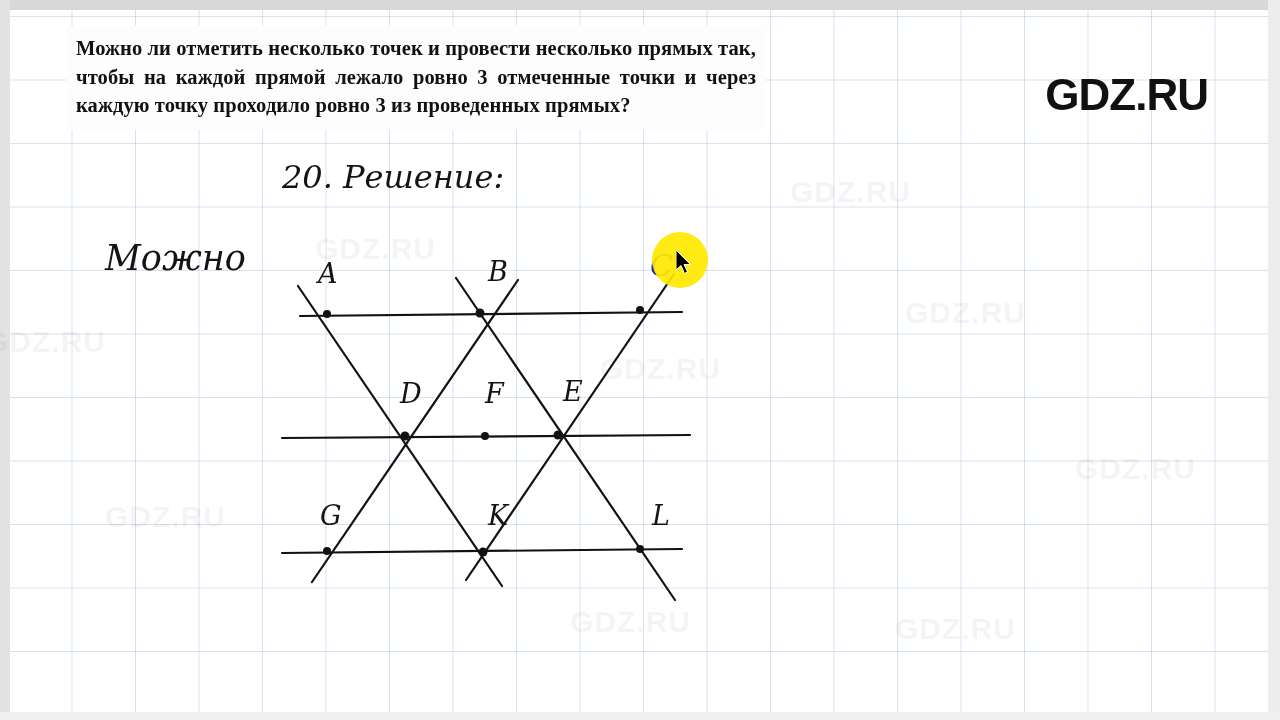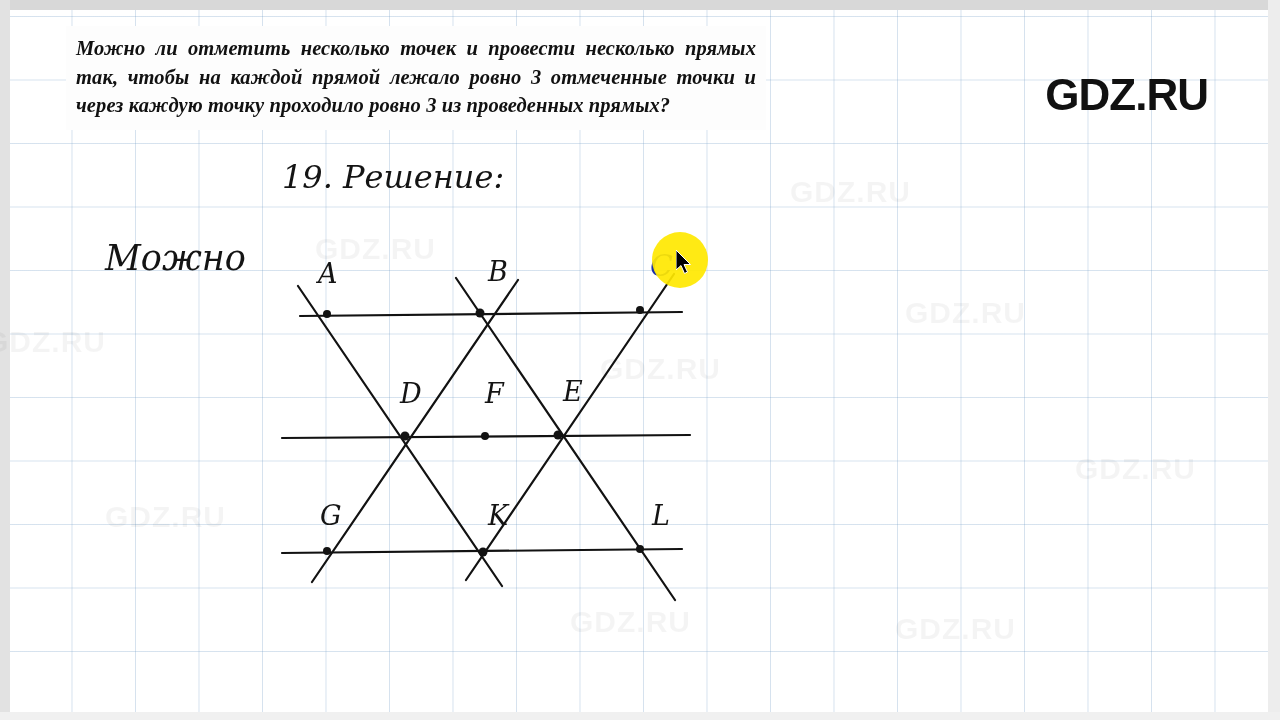--- a/index.html
+++ b/index.html
@@ -49,21 +49,20 @@
 
   
   #problem {
     position: absolute;
     left: 66px;
     top: 26px;
     width: 700px;
     background: #fdfdfd;
     padding: 8px 10px 10px 10px;
     box-sizing: border-box;
-    font-style: italic;
   }
   #problem p {
     margin: 0;
     font-family: "Liberation Serif", serif;
     font-size: 20.5px;
     line-height: 28.5px;
     color: #111;
     text-align: justify;
     text-align-last: left;
     font-weight: 700;
@@ -159,21 +158,21 @@
   <div class="wm" style="left:105px; top:500px;">GDZ.RU</div>
   <div class="wm" style="left:-15px; top:325px;">GDZ.RU</div>
   <div class="wm" style="left:790px; top:175px;">GDZ.RU</div>
 
   <div id="logo">GDZ.RU</div>
 
   <div id="problem">
     <p>Можно ли отметить несколько точек и провести несколько прямых так, чтобы на каждой прямой лежало ровно 3 отмеченные точки и через каждую точку проходило ровно 3 из проведенных прямых?</p>
   </div>
 
-  <div class="hand" id="hw-title">19. Решение:</div>
+  <div class="hand" id="hw-title">20. Решение:</div>
   <div class="hand" id="hw-mozhno">Можно</div>
 
   <svg id="figure" viewBox="0 0 440 370">
     <g stroke="#121212" stroke-width="2.2" fill="none" stroke-linecap="round">
 
       <line x1="30" y1="66" x2="412" y2="62"></line>
       <line x1="12" y1="188" x2="420" y2="185"></line>
       <line x1="12" y1="303" x2="412" y2="299"></line>
 
       <line x1="28" y1="36" x2="232" y2="336"></line>

